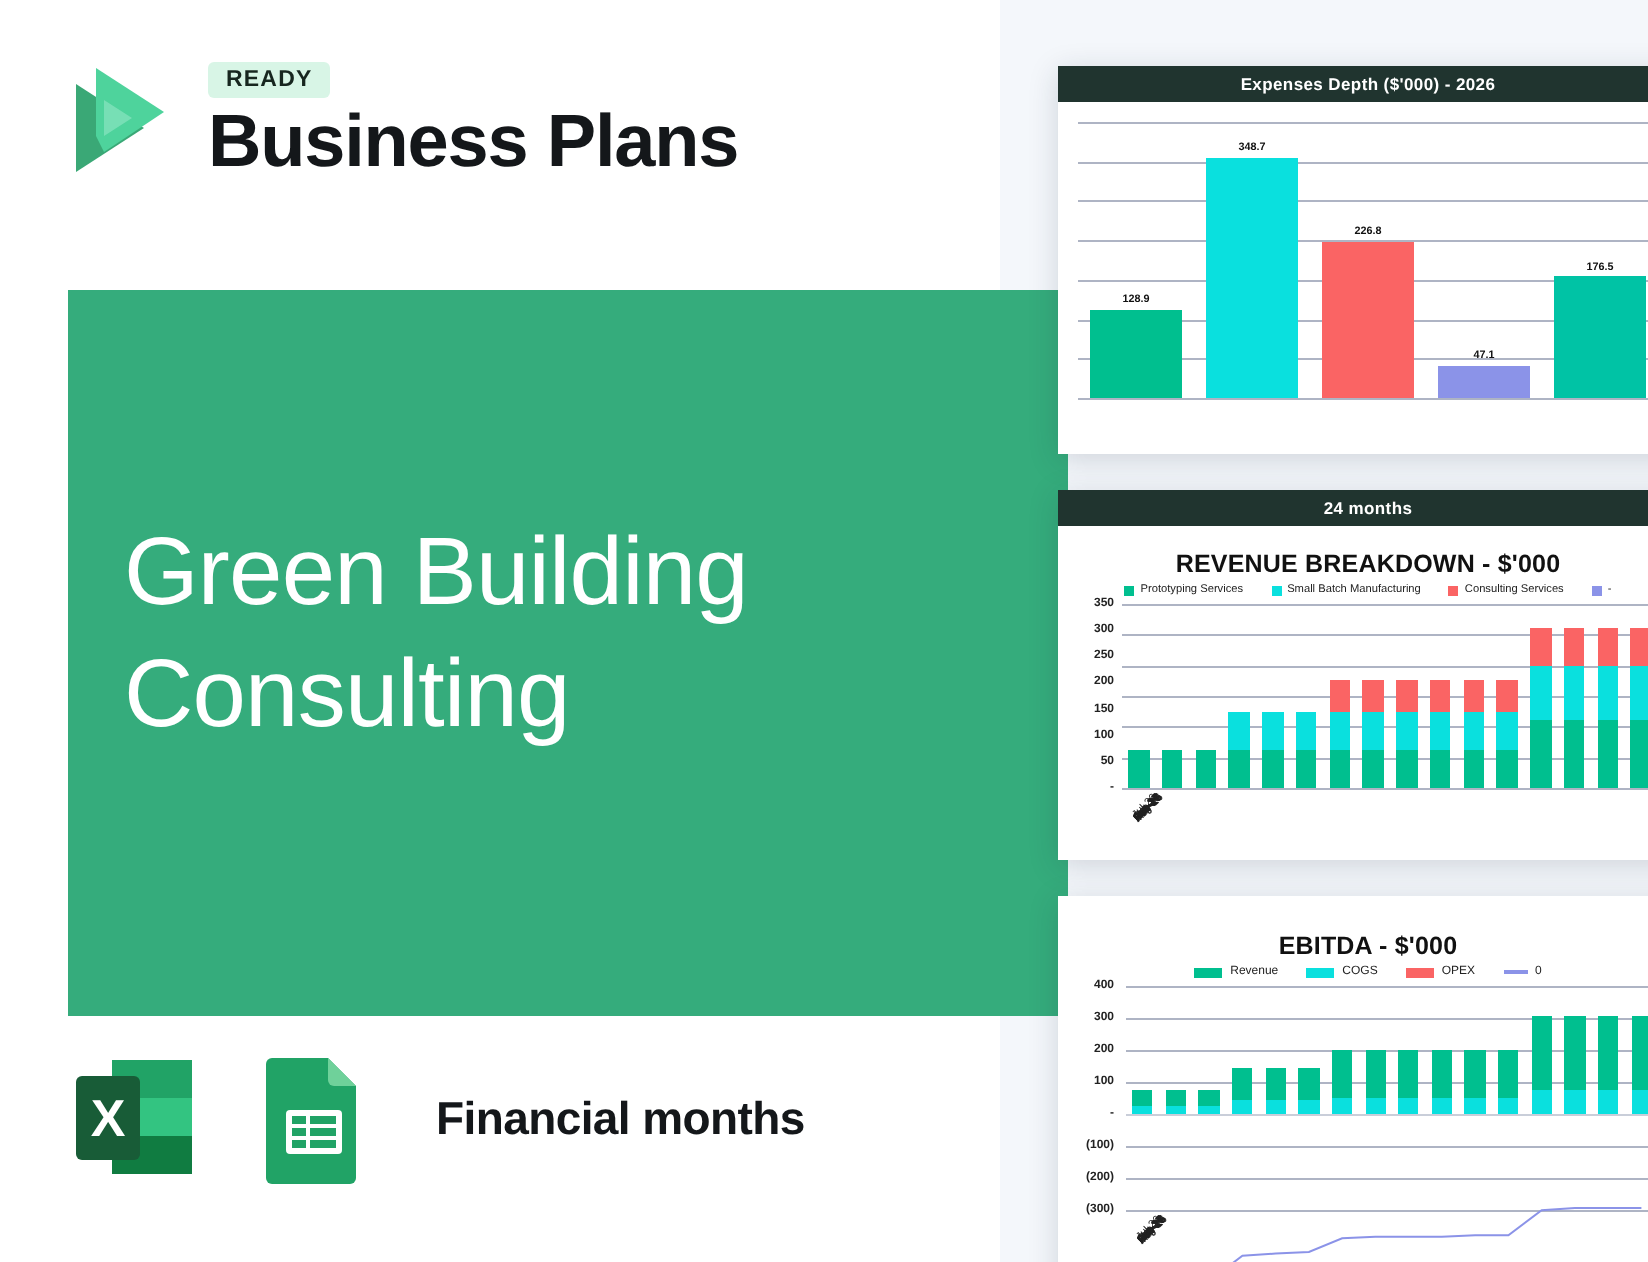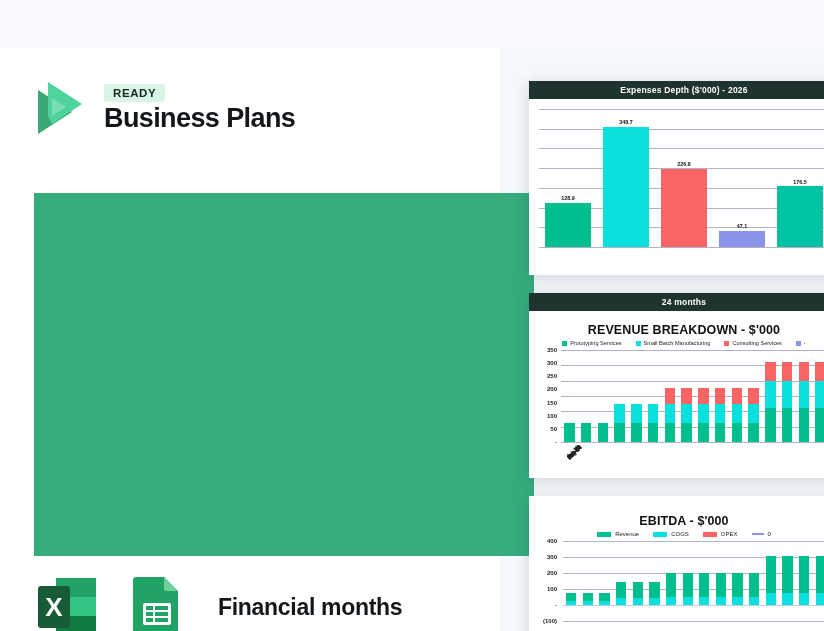--- a/index.html
+++ b/index.html
@@ -2,36 +2,36 @@
 <html><head>
 <meta charset="utf-8">
 <style>
   html,body{margin:0;padding:0;}
   body{
     width:824px;height:631px;overflow:hidden;
     background:#f7f9fc;
     font-family:"Liberation Sans", sans-serif;
     position:relative;
   }
-  .canvas{position:absolute;inset:0;background:#ffffff;margin-top:48px;}
+  .canvas{position:absolute;inset:0;background:#ffffff;}
   .right-wash{position:absolute;left:500px;top:0;width:324px;height:631px;background:#f4f7fb;}
 
   
   .logo-block{position:absolute;left:28px;top:28px;display:flex;align-items:center;gap:14px;}
   .logo-mark{position:relative;width:62px;height:64px;flex:none;}
   .logo-mark svg{display:block;width:62px;height:64px;}
   .logo-text{display:flex;flex-direction:column;gap:3px;}
   .ready-badge{
     display:inline-block;align-self:flex-start;
     background:#d8f5e6;color:#17261f;
     font-size:11.5px;font-weight:bold;letter-spacing:.6px;
     padding:3px 9px 3px 9px;border-radius:3px;
   }
   .brand-name{
-    font-size:27px;font-weight:bold;color:#14171a;letter-spacing:-.6px;line-height:1;
+    font-size:37px;font-weight:bold;color:#14171a;letter-spacing:-.6px;line-height:1;
     white-space:nowrap;
   }
 
   
   .hero{
     position:absolute;left:34px;top:145px;width:500px;height:363px;
     background:#35ac7c;
   }
   .hero-title{
     position:absolute;left:62px;top:256px;width:470px;
@@ -123,20 +123,22 @@
         <path d="M24 22 L38 31 L24 40 Z" fill="#7fe0ba" opacity=".85"></path>
       </svg>
     </div>
     <div class="logo-text">
       <span class="ready-badge">READY</span>
       <span class="brand-name">Business Plans</span>
     </div>
   </div>
 
   <div class="hero"></div>
+  <div class="hero-title">Green Building
+Consulting</div>
 
   <div class="footer">
     <svg class="icon-excel" viewBox="0 0 70 70">
       <rect x="24" y="6" width="40" height="19" fill="#21a366"></rect>
       <rect x="24" y="25" width="40" height="19" fill="#33c481"></rect>
       <rect x="24" y="44" width="40" height="19" fill="#107c41"></rect>
       <rect x="6" y="14" width="32" height="42" rx="3" fill="#185c37"></rect>
       <text x="22" y="44" font-family="'Liberation Sans',sans-serif" font-size="26" font-weight="bold" fill="#ffffff" text-anchor="middle">X</text>
     </svg>
     <svg class="icon-sheets" viewBox="0 0 70 70">

